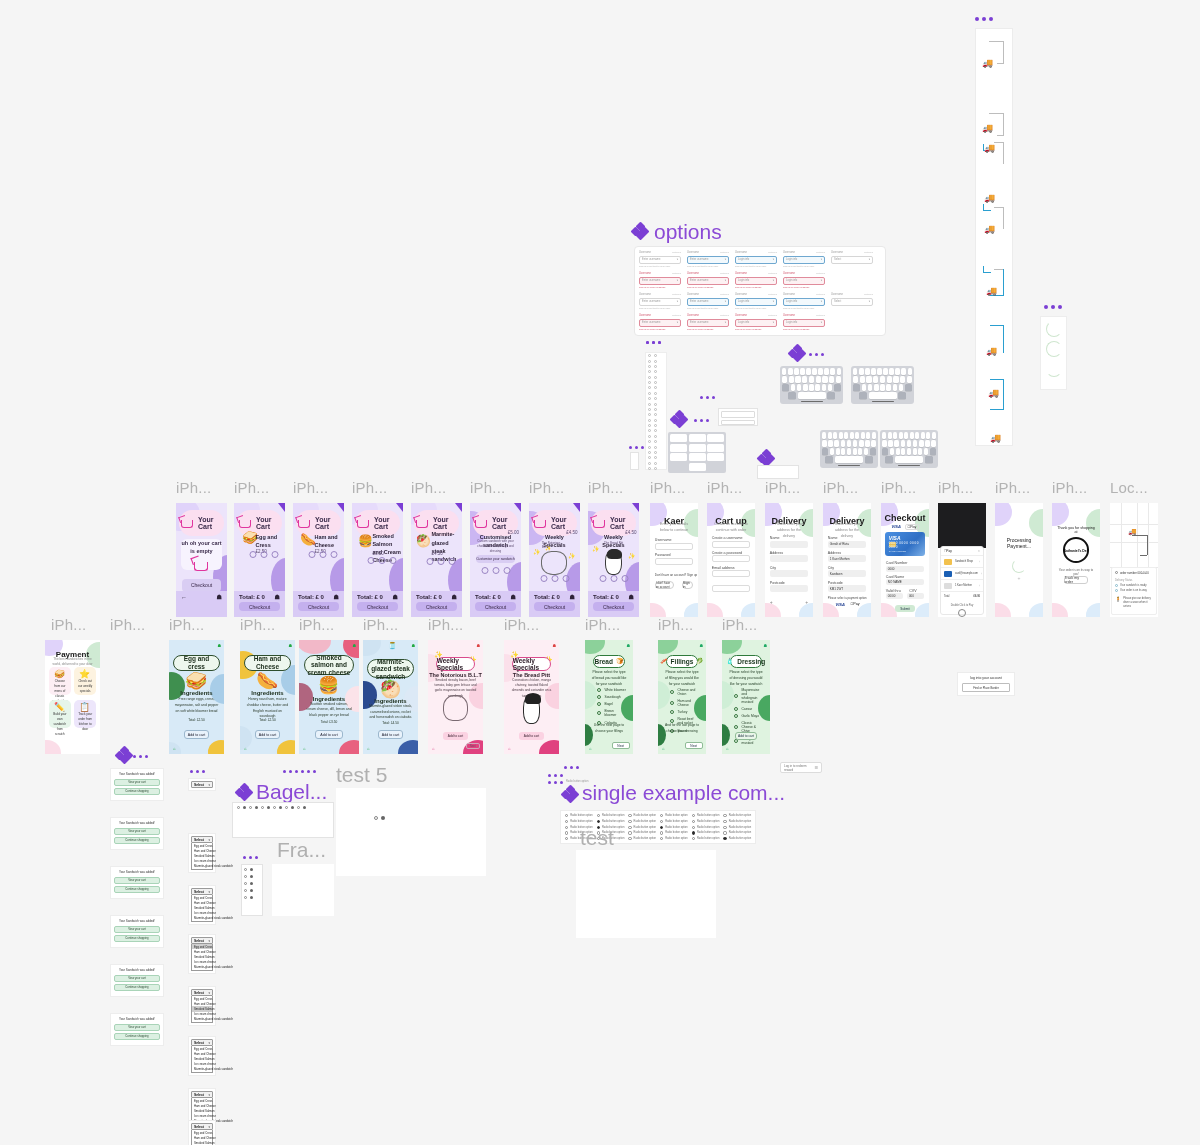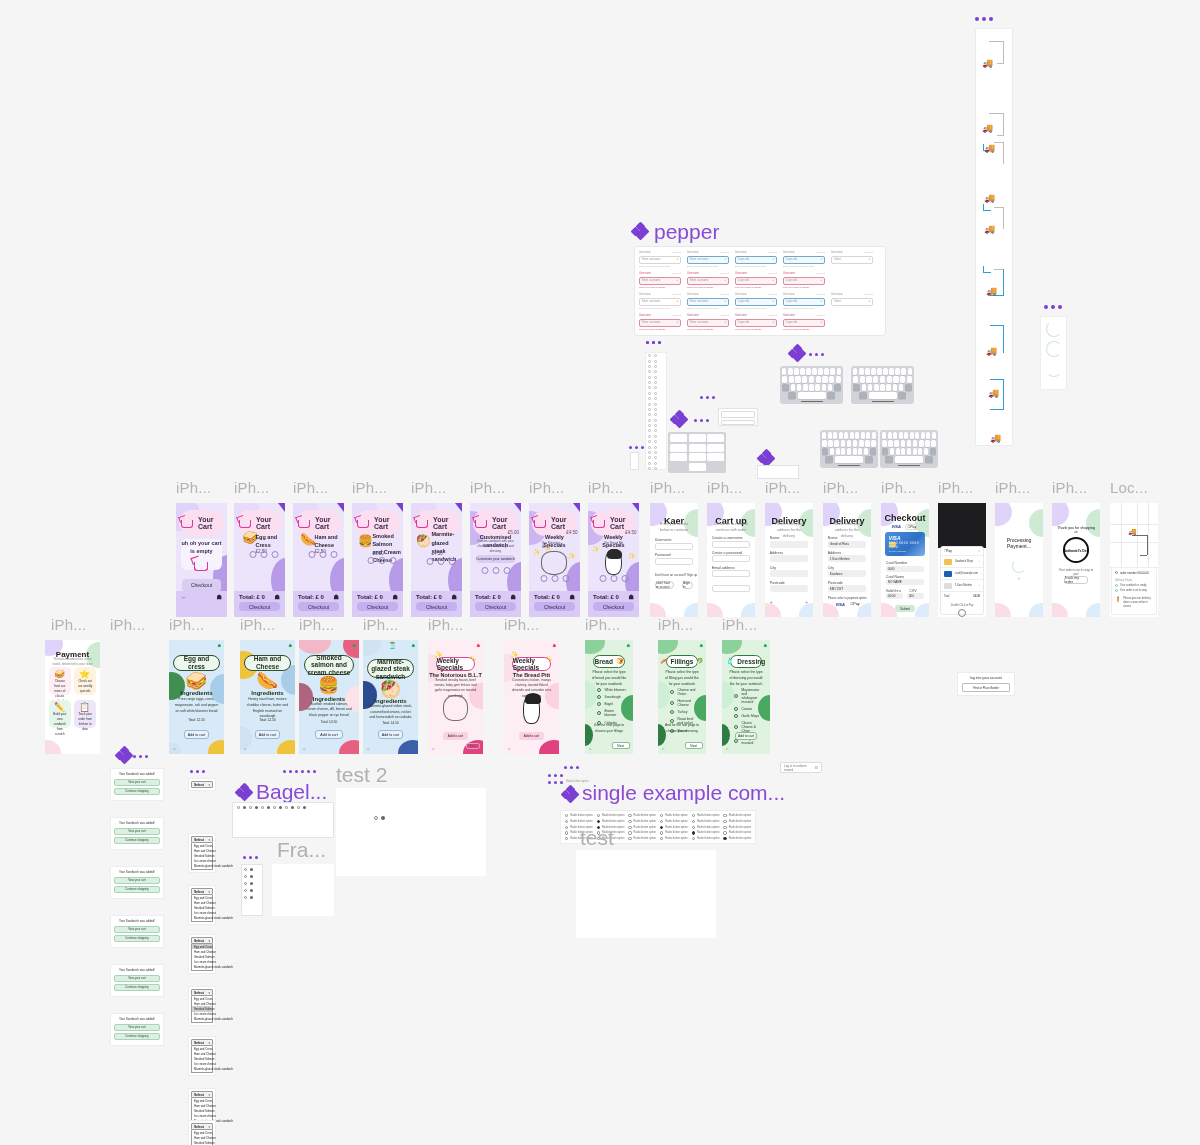--- a/index.html
+++ b/index.html
@@ -345,21 +345,21 @@
     <div class="spin" style="border-top-color:#cfe6cf; border-right-color:transparent;"></div>
     <div class="spin" style="border-top-color:transparent; border-left-color:transparent;"></div>
   </div>
 
   <div class="diamond-icon" style="left:632px; top:223px;">
       <i></i>
       <i></i>
       <i></i>
       <i></i>
     </div>
-  <div class="section-title" style="left:654px; top:220px;">pepper</div>
+  <div class="section-title" style="left:654px; top:220px;">options</div>
   <div class="opt-sheet" id="opt-sheet" style="left:634px; top:246px; width:252px; height:90px;">
       <div class="opt-cell " style="left: 4px; top: 4px; width: 42px;">
         <span class="lbl">Username<span class="tag" style="float:right">Optional</span></span>
         <div class="ctl">
           <span>Enter username</span>
           <span style="font-size:2.6px">▾</span>
         </div>
         <span class="hint">This is a hint text to help user.</span>
       </div>
       <div class="opt-cell blue" style="left: 52px; top: 4px; width: 42px;">
@@ -1733,21 +1733,21 @@
           <span style="width:3px;height:3px;background:#666;border-radius:50%;"></span>
         </div>
       <div style="display:flex;gap:3px;">
           <span style="width:3px;height:3px;border:0.6px solid #888;border-radius:50%;"></span>
           <span style="width:3px;height:3px;background:#666;border-radius:50%;"></span>
         </div>
     </div>
   </div>
   <div class="white-box" style="left:272px; top:864px; width:62px; height:52px;"></div>
 
-  <div class="big-label" style="left:336px; top:763px;">test 2</div>
+  <div class="big-label" style="left:336px; top:763px;">test 5</div>
   <div class="white-box" style="left:336px; top:788px; width:150px; height:88px;">
     <div style="position:absolute;left:38px;top:28px;display:flex;gap:3px;align-items:center;">
       <span style="width:4px;height:4px;border:0.7px solid #888;border-radius:50%;display:block;"></span>
       <span style="width:4px;height:4px;background:#666;border-radius:50%;display:block;"></span>
     </div>
   </div>
 
   <div class="dots sm" style="left:564px; top:766px;">
       <b></b>
       <b></b>

